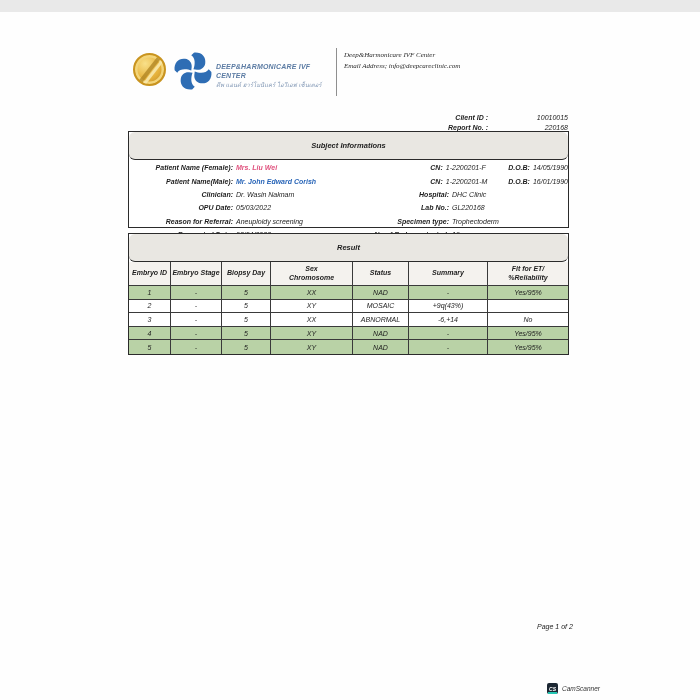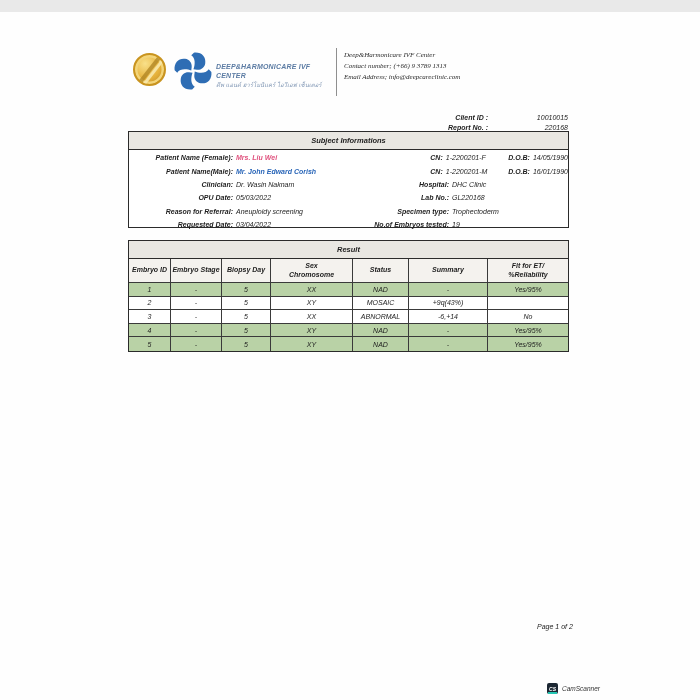--- a/index.html
+++ b/index.html
@@ -36,34 +36,34 @@
     font-size:12px; font-weight:bold; color:var(--accent-blue,#1b5eae); letter-spacing:.1px;
   }
   
   .meta { position:absolute; left:400px; top:100px; width:168px; font-size:7px; }
   .meta-row { display:flex; height:10.5px; align-items:center; }
   .meta-label { width:88px; text-align:right; font-weight:bold; }
   .meta-value { flex:1; text-align:right; }
   
   .subject-box { position:absolute; left:128px; top:119px; width:441px; height:97px; border:1.5px solid #2b2b2b; background:#fff; }
   .section-bar {
-    height:18px; background:#e9e7e2; border-bottom:1.5px solid #2b2b2b;
-    display:flex; align-items:center; justify-content:center; font-size:7.5px; font-weight:bold;
+    height:28px; background:#e9e7e2; border-bottom:1.5px solid #2b2b2b;
+    display:flex; align-items:center; justify-content:center; font-size:7.5px; font-weight:bold;border-radius:6px;
   }
   .subj-rows { padding-top:1px; }
   .subj-row { display:flex; height:13.4px; align-items:center; font-size:7px; }
   .p1 { display:flex; width:218px; } .p2 { display:flex; width:168px; } .p3 { display:flex; flex:1; }
   .p1 .lbl { width:104px; text-align:right; font-weight:bold; }
   .p2 .lbl { width:102px; text-align:right; font-weight:bold; }
   .p3 .lbl { width:26px; text-align:right; font-weight:bold; }
   .val { margin-left:3px; white-space:nowrap; }
   .val-female { color:var(--female,#e0527e); font-weight:bold; }
   .val-male { color:var(--male,#2a66b8); font-weight:bold; }
   
-  .result-box { position:absolute; left:128px; top:228px; width:441px; border:1.5px solid #2b2b2b; background:#fff; }
+  .result-box { position:absolute; left:128px; top:221px; width:441px; border:1.5px solid #2b2b2b; background:#fff; }
   .result-box .section-bar { border-bottom:1px solid #2b2b2b; }
   .rt { display:grid; grid-template-columns:42px 51px 49px 82px 56px 79px 1fr; }
   .rt .cell {
     border-right:1px solid #3a3a3a; border-bottom:1px solid #3a3a3a;
     display:flex; align-items:center; justify-content:center; text-align:center; font-size:7px;
   }
   .rt .cell:nth-child(7n) { border-right:none; }
   .rt-head .cell { height:24px; font-weight:bold; background:#f4f2ee; line-height:8.5px; }
   .rt-head .cell span { display:inline-block; }
   .rt-head .cell:nth-child(4) span { max-width:52px; }
@@ -100,21 +100,20 @@
         <path d="M23 45 C14 46 9 40 10 33 C10.6 28 15 25 19.5 25.5 L23.5 26 C21.5 31 21 39 26 42 Z"></path>
         <path d="M3 23 C2 14 8 9 15 10 C20 10.6 23 15 22.5 19.5 L22 23.5 C17 21.5 9 21 6 26 Z"></path>
       </g>
     </svg>
     <div class="org-names">
       <div class="org-name">DEEP&amp;HARMONICARE IVF CENTER</div>
       <div class="org-name-thai">ดีพ แอนด์ ฮาร์โมนิแคร์ ไอวีเอฟ เซ็นเตอร์</div>
     </div>
     <div class="contact-block">
       <div>Deep&amp;Harmonicare IVF Center</div>
-      <div>Contact number; (+66) 9 3789 1313</div>
       <div>Email Address; info@deepcareclinic.com</div>
     </div>
   </div>
 
 
   <div class="meta">
     <div class="meta-row">
       <span class="meta-label">Client ID :</span>
       <span class="meta-value">10010015</span>
     </div>

